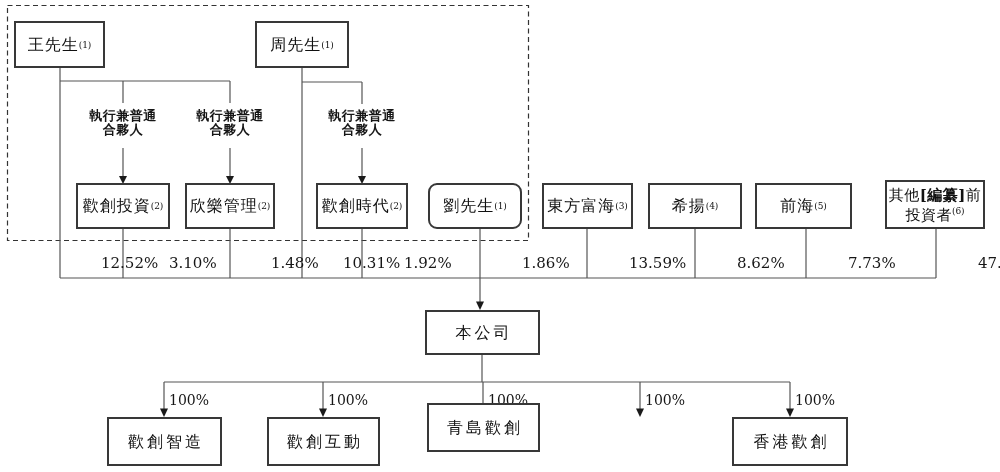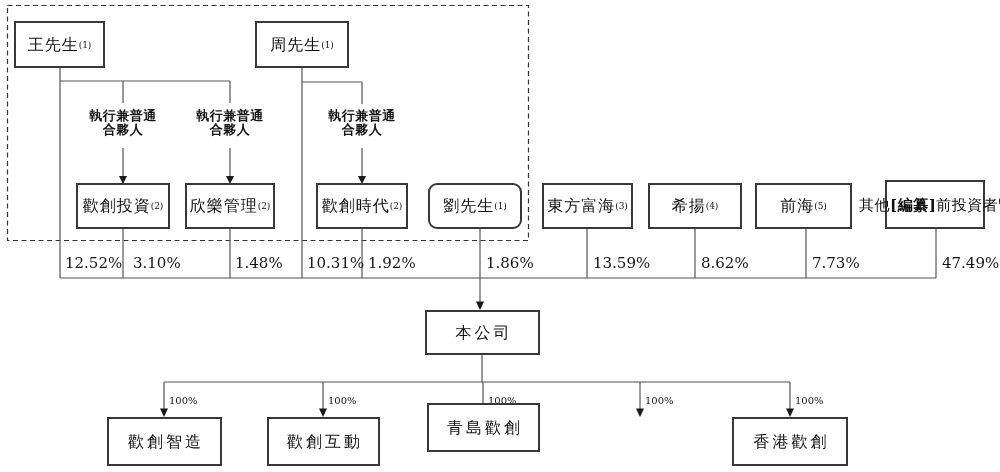--- a/index.html
+++ b/index.html
@@ -15,32 +15,33 @@
   .node{
     position:absolute;
     border:2px solid #383838;
     background:#ffffff;
     display:flex;align-items:center;justify-content:center;
     font-size:16px;line-height:20px;color:#111;
     letter-spacing:1px;white-space:nowrap;
     box-sizing:border-box;text-align:center;
   }
   .node sup{font-size:9px;letter-spacing:0;line-height:0;vertical-align:6px;}
-  .node.two-line{flex-direction:row;font-size:15px;letter-spacing:0.5px;align-items:center;}
+  .node.two-line{flex-direction:column;font-size:15px;letter-spacing:0.5px;align-items:center;}
   .node.two-line .ln{display:block;line-height:20px;}
   .node .redacted{font-weight:bold;}
   .node.spread{letter-spacing:3px;text-indent:3px;}
   .pct{
     position:absolute;top:255px;
     font-size:15px;line-height:17px;color:#161616;
     white-space:nowrap;
+    margin-left:36px;
   }
   .pct100{
     position:absolute;top:392px;
-    font-size:10px;line-height:17px;color:#161616;
+    font-size:14px;line-height:17px;color:#161616;
     white-space:nowrap;
   }
   .partner-label{
     position:absolute;top:109px;width:72px;
     font-size:13px;font-weight:bold;line-height:14px;
     text-align:center;color:#161616;letter-spacing:0.5px;
   }
 </style>
 </head>
 <body>

